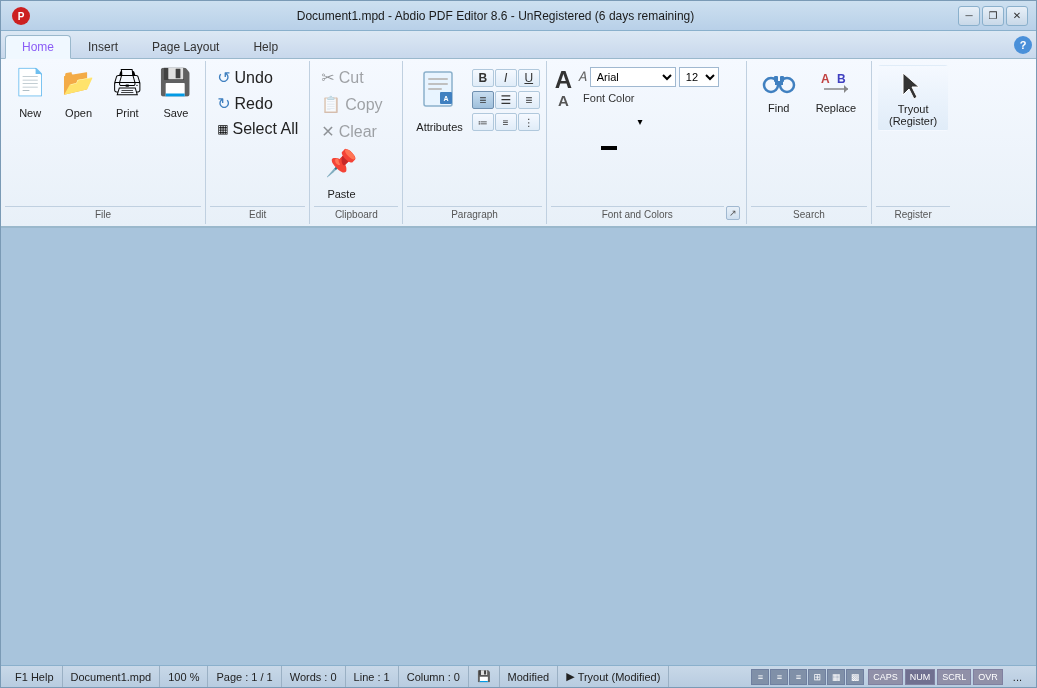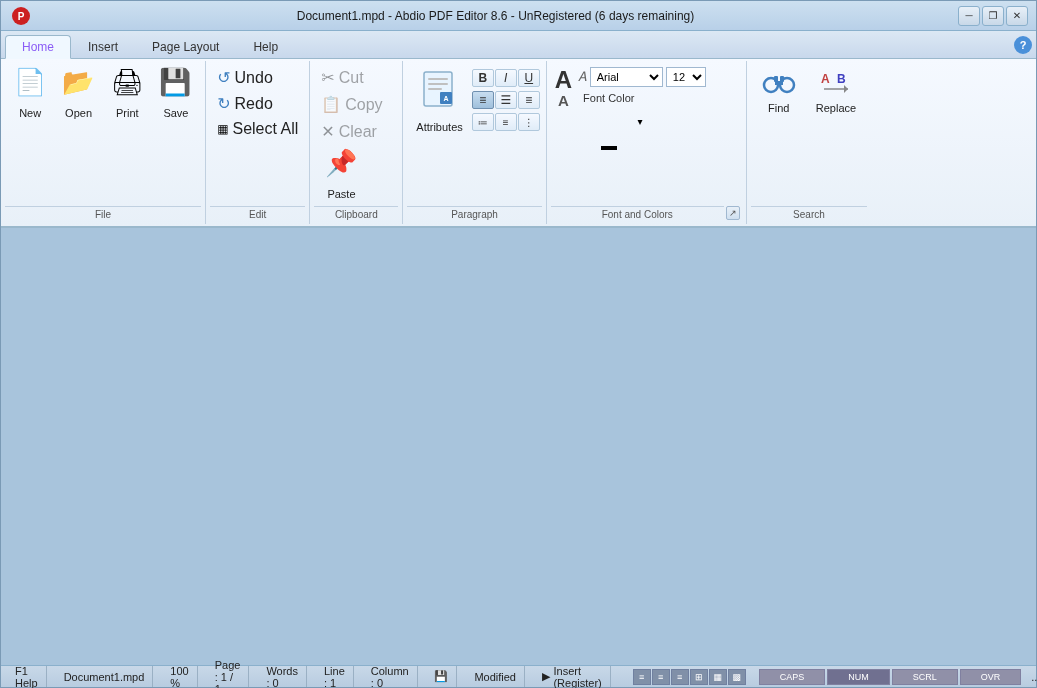--- a/index.html
+++ b/index.html
@@ -38,49 +38,49 @@
     .rb-small .rb-text { font-size: 16px; color: #222; }
     .rb-small.disabled { opacity: 0.4; cursor: default; }
     .para-row { display: flex; gap: 1px; }
     .para-btn { width: 22px; height: 18px; background: linear-gradient(to bottom, #f5f9ff, #e0ecf8); border: 1px solid #b0c8dc; border-radius: 2px; cursor: pointer; display: flex; align-items: center; justify-content: center; font-size: 12px; color: #333; }
     .para-btn.active { background: linear-gradient(to bottom, #c8ddf0, #a0c0dc); border-color: #7090b0; }
 
     
     .font-controls { display: flex; flex-direction: column; gap: 2px; }
     .font-row1 { display: flex; gap: 3px; align-items: center; }
     .font-row2 { display: flex; gap: 3px; align-items: center; }
-    .font-name-select { width: 73px; height: 20px; font-size: 11px; border: 1px solid #a0b8d0; background: white; padding: 0 2px; cursor: pointer; }
+    .font-name-select { width: 86px; height: 20px; font-size: 11px; border: 1px solid #a0b8d0; background: white; padding: 0 2px; cursor: pointer; }
     .font-size-select { width: 40px; height: 20px; font-size: 11px; border: 1px solid #a0b8d0; background: white; padding: 0 2px; cursor: pointer; }
     .font-aa { display: flex; flex-direction: column; align-items: center; margin-right: 4px; }
 
     
     .color-btn { display: flex; align-items: center; gap: 3px; padding: 2px 4px; border: 1px solid transparent; border-radius: 3px; cursor: pointer; }
     .color-swatch { width: 16px; height: 4px; background: #000; margin-top: 2px; }
     .color-dropdown { font-size: 10px; }
 
     
     .search-btn { display: flex; flex-direction: column; align-items: center; padding: 3px 8px; cursor: pointer; border: 1px solid transparent; border-radius: 3px; min-width: 44px; }
     .search-text { font-size: 11px; color: #222; }
 
     
     .register-btn { display: flex; flex-direction: column; align-items: center; padding: 3px 8px; cursor: pointer; border: 1px solid transparent; border-radius: 3px; min-width: 70px; background: linear-gradient(to bottom, #f5f9ff, #e0ecf8); }
     .register-text { font-size: 11px; color: #222; text-align: center; }
 
     
     .editing-area { flex: 1; background: #a8c4dc; padding: 10px; overflow: auto; }
 
     
-    .status-bar { height: 22px; background: linear-gradient(to bottom, #c8d8e8, #b8cce0); border-top: 1px solid #8ab0cc; display: flex; align-items: center; padding: 0 6px; gap: 9px; font-size: 11px; color: #222; }
+    .status-bar { height: 22px; background: linear-gradient(to bottom, #c8d8e8, #b8cce0); border-top: 1px solid #8ab0cc; display: flex; align-items: center; padding: 0 6px; gap: 0; font-size: 11px; color: #222; }
     .status-item { padding: 0 8px; border-right: 1px solid #9ab0c4; height: 100%; display: flex; align-items: center; }
     .status-item:last-child { border-right: none; }
     .status-spacer { flex: 1; }
     .status-align-btns { display: flex; gap: 1px; align-items: center; margin: 0 4px; }
     .status-align-btn { width: 18px; height: 16px; background: #8090a8; border: 1px solid #7080a0; display: flex; align-items: center; justify-content: center; font-size: 9px; color: white; cursor: pointer; }
     .status-kbd-items { display: flex; gap: 2px; align-items: center; }
-    .status-kbd { padding: 0 20px; height: 16px; background: #9090a8; border: 1px solid #8080a0; color: white; font-size: 9px; display: flex; align-items: center; }
+    .status-kbd { padding: 0 4px; height: 16px; background: #9090a8; border: 1px solid #8080a0; color: white; font-size: 9px; display: flex; align-items: center; }
     .status-kbd.active { background: #707090; }
 
     
     .ribbon-expand { width: 14px; height: 14px; background: linear-gradient(to bottom, #e8f0f8, #d0e0f0); border: 1px solid #a0b8d0; border-radius: 2px; cursor: pointer; display: flex; align-items: center; justify-content: center; font-size: 9px; color: #555; align-self: flex-end; margin: 2px; }
   </style>
 </head>
 <body>
 
 <div class="window">
 
@@ -281,20 +281,34 @@
                 <line x1="5" y1="20" x2="29" y2="20" stroke="#888" stroke-width="1.5"></line>
                 <polygon points="25,16 29,20 25,24" fill="#888"></polygon>
               </svg>
             </div>
             <div class="search-text">Replace</div>
           </div>
         </div>
         <div class="ribbon-label">Search</div>
       </div>
 
+      <div class="ribbon-group">
+        <div class="ribbon-buttons">
+          <div class="register-btn">
+            <div style="position:relative; width:36px; height:34px;">
+              <svg width="36" height="34" viewBox="0 0 36 34">
+
+                <polygon points="8,4 8,26 14,20 19,30 22,28 17,18 24,18" fill="#333" stroke="white" stroke-width="1"></polygon>
+              </svg>
+            </div>
+            <div class="register-text">Tryout<br>(Register)</div>
+          </div>
+        </div>
+        <div class="ribbon-label">Register</div>
+      </div>
 
     </div>
   </div>
 
   <div class="editing-area">
   </div>
 
   <div class="status-bar">
     <div class="status-item">
       <span>F1 Help</span>
@@ -318,21 +332,21 @@
       <span>Column : 0</span>
     </div>
     <div class="status-item">
       <span>💾</span>
     </div>
     <div class="status-item">
       <span>Modified</span>
     </div>
     <div class="status-item">
       <span>▶</span>
-      <span style="margin-left:3px;">Insert (Register)</span>
+      <span style="margin-left:3px;">Tryout (Modified)</span>
     </div>
     <div class="status-spacer"></div>
     <div class="status-align-btns">
       <div class="status-align-btn">≡</div>
       <div class="status-align-btn">≡</div>
       <div class="status-align-btn">≡</div>
       <div class="status-align-btn">⊞</div>
       <div class="status-align-btn">▦</div>
       <div class="status-align-btn">▩</div>
     </div>

